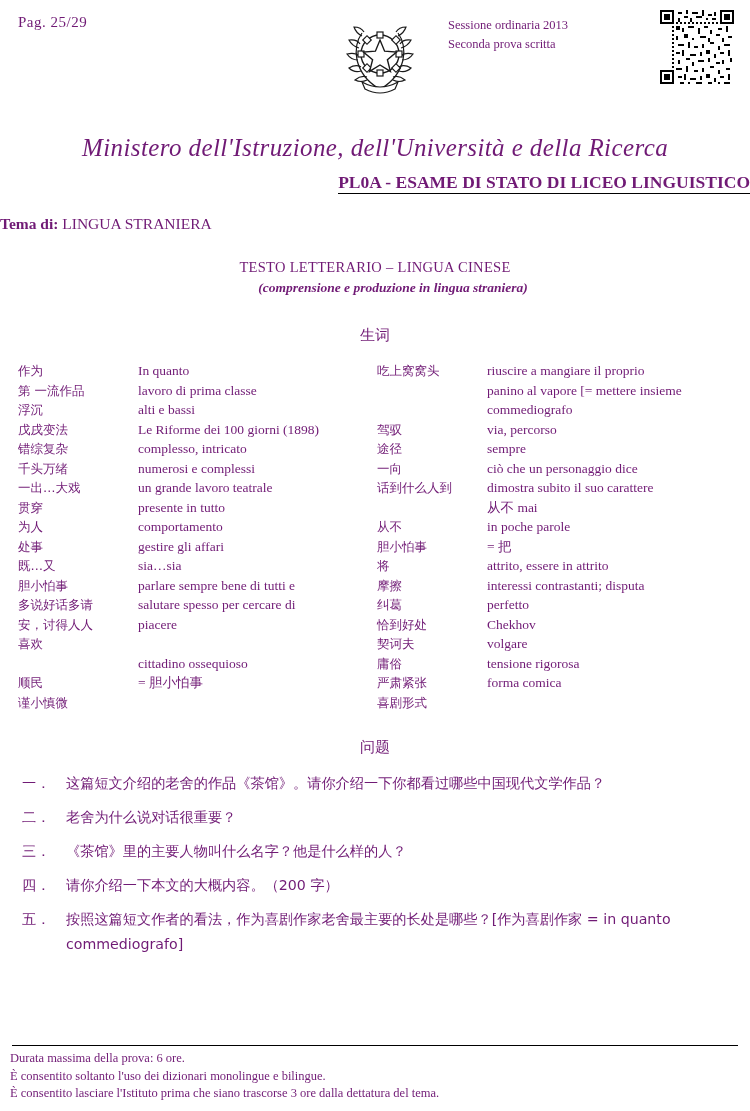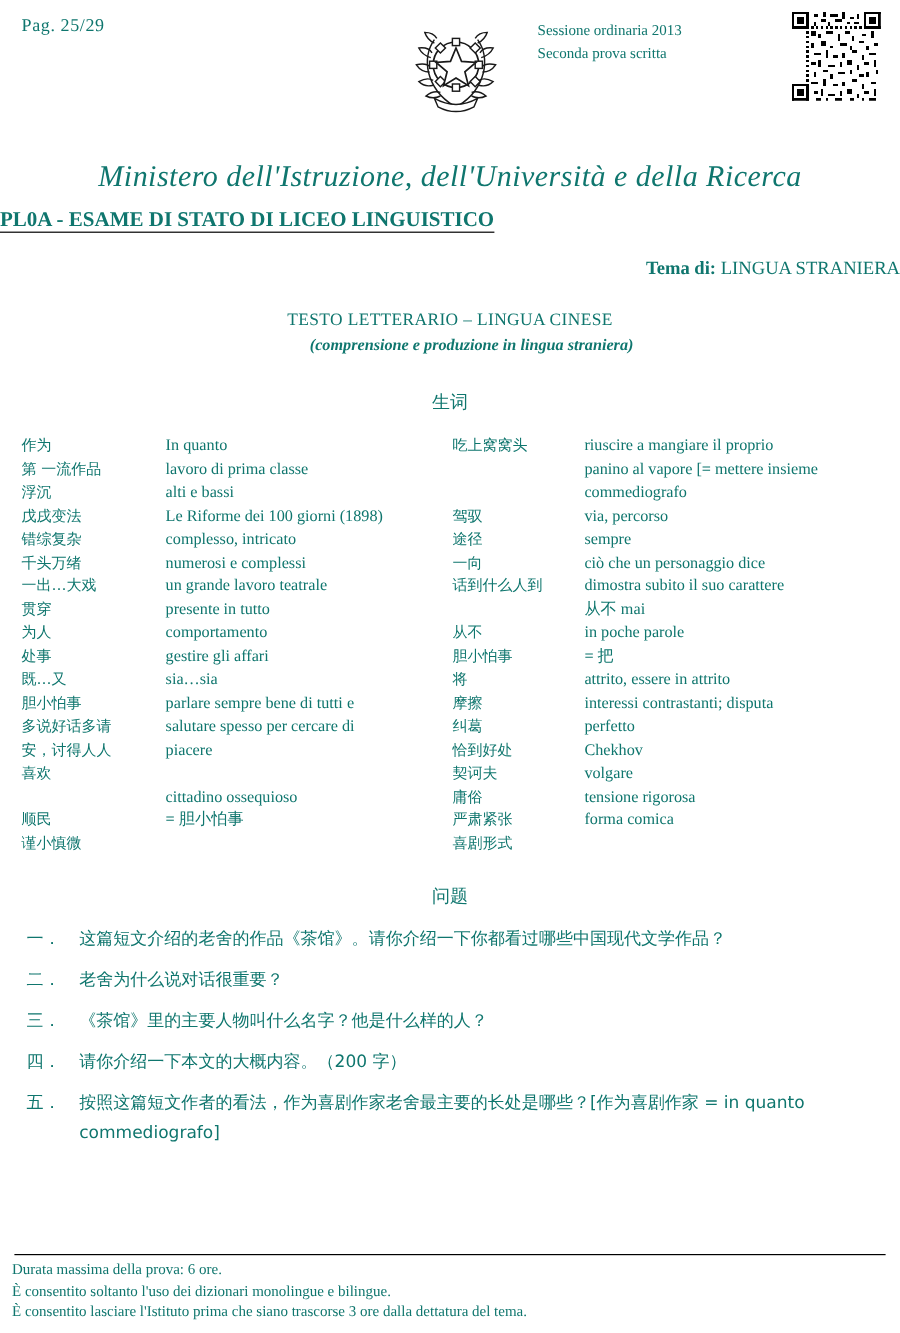--- a/index.html
+++ b/index.html
@@ -5,21 +5,21 @@
   html, body {
     margin: 0;
     padding: 0;
     background: #ffffff;
   }
   .page {
     position: relative;
     width: 750px;
     height: 1111px;
     background: #ffffff;
-    color: #0f766e;
+    color: #701a75;
     font-family: "Liberation Serif", serif;
     overflow: hidden;
   }
 
   
   .header {
     position: relative;
     height: 110px;
   }
   .page-num {
@@ -55,34 +55,33 @@
   
   .ministry {
     text-align: center;
     font-family: "Liberation Serif", serif;
     font-style: italic;
     font-size: 25px;
     letter-spacing: 0.4px;
     margin-top: 24px;
   }
   .exam-title {
-    text-align: left;
+    text-align: right;
     font-weight: bold;
     font-size: 17.5px;
     margin-top: 10px;
   }
   .exam-title span {
     border-bottom: 1.6px solid #000;
     padding-bottom: 1px;
   }
   .tema {
-    text-align: right;
+    text-align: left;
     font-size: 15.5px;
     margin-top: 22px;
-    padding-left: 20px;
   }
   .tema b { font-weight: bold; }
   .subject {
     text-align: center;
     font-size: 14.5px;
     margin-top: 26px;
     letter-spacing: 0.3px;
   }
   .subject-note {
     text-align: center;

